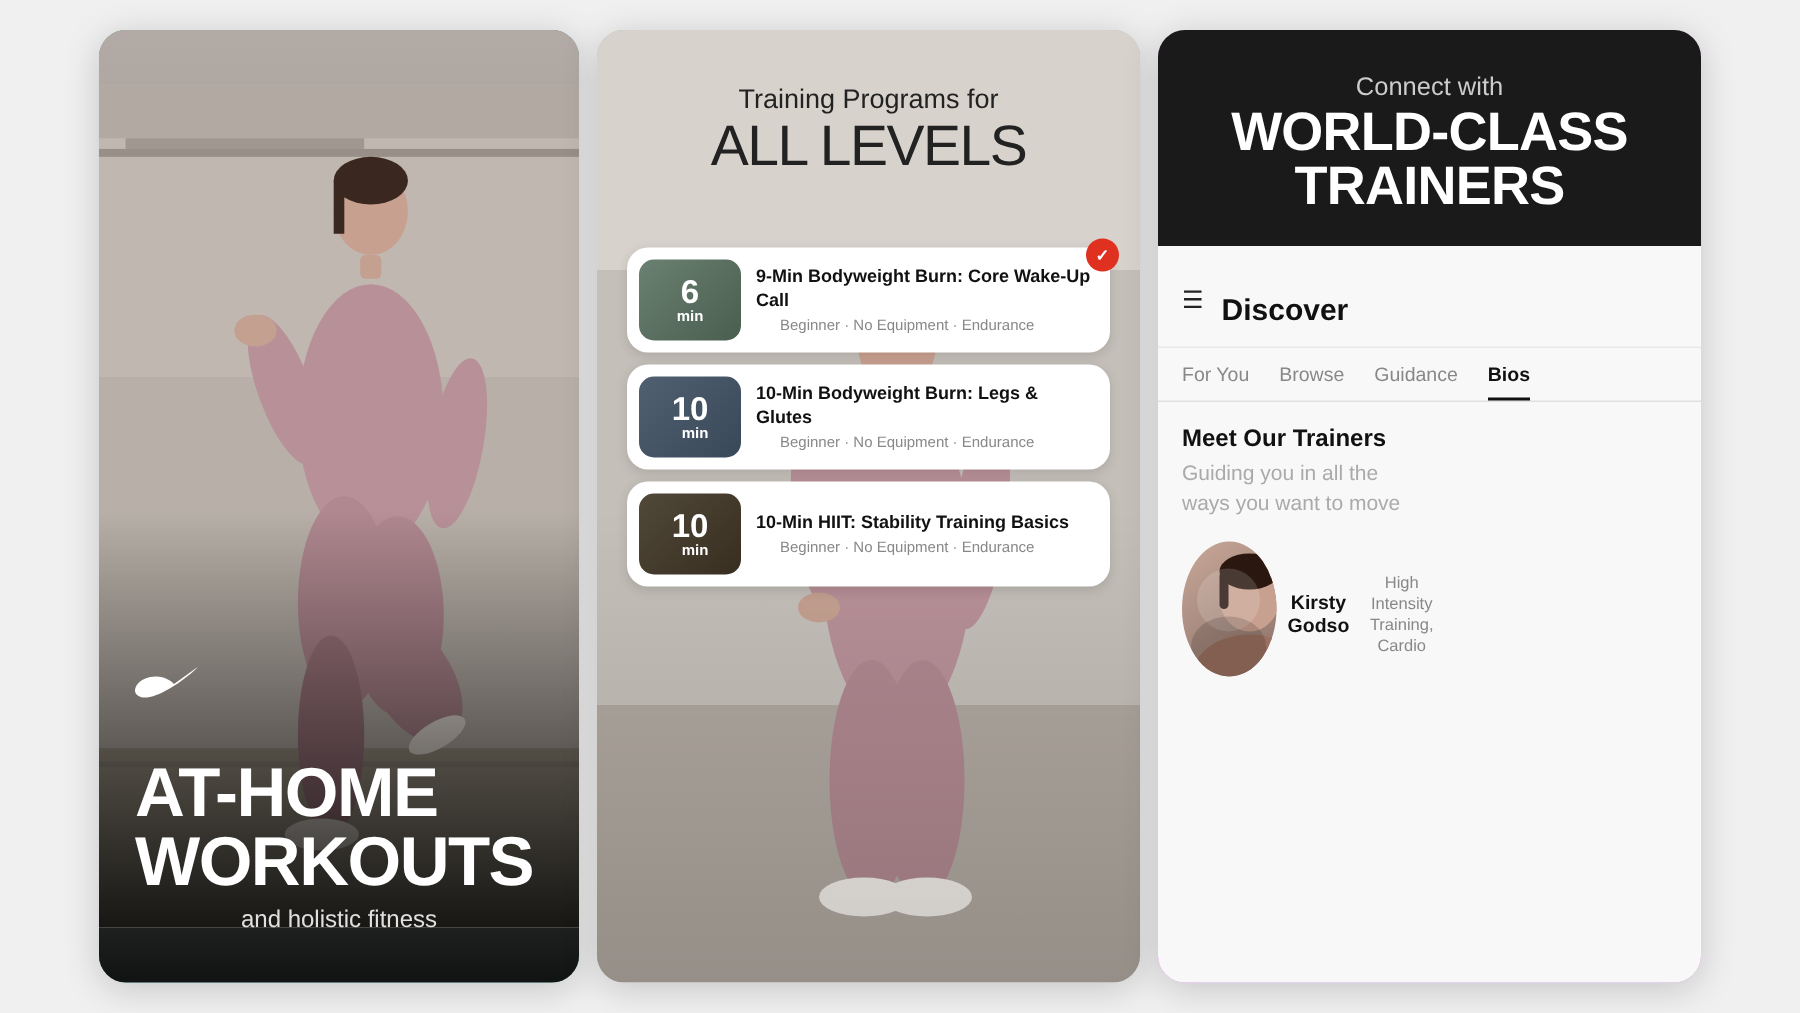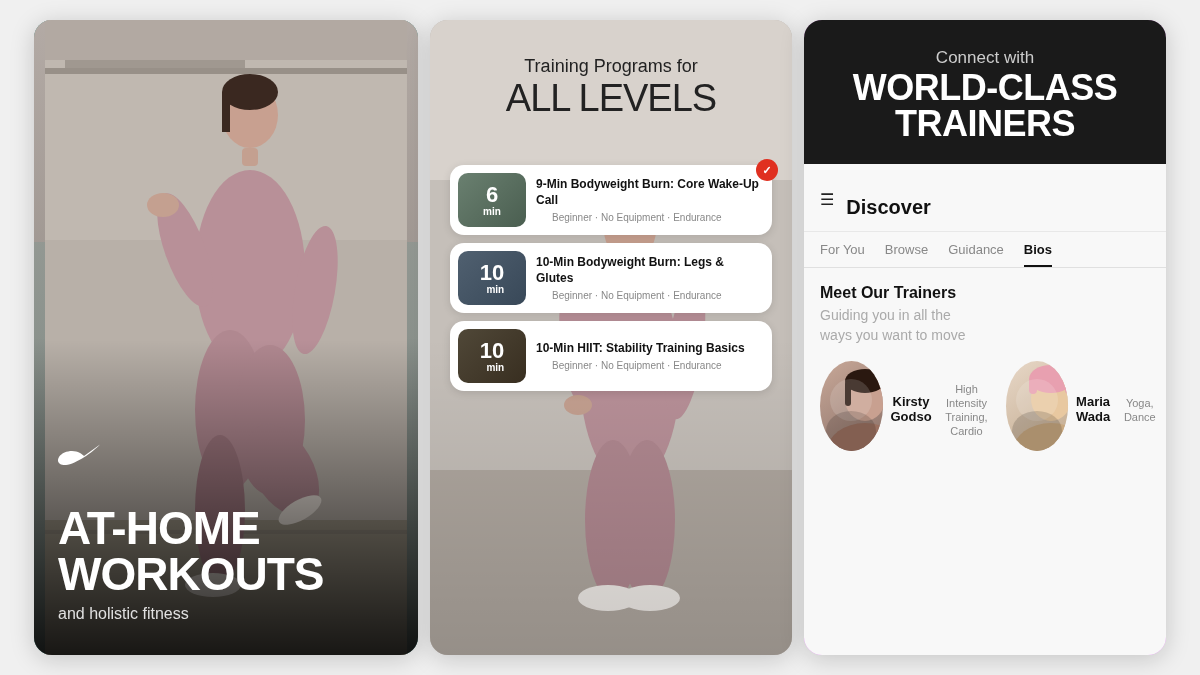--- a/index.html
+++ b/index.html
@@ -18,21 +18,21 @@
     
     .panel {
       border-radius: 18px;
       overflow: hidden;
       position: relative;
       box-shadow: 0 4px 24px rgba(0,0,0,0.18);
     }
 
     
     .panel-1 {
-      width: 384px;
+      width: 320px;
       height: 635px;
       background: #0f766e;
       position: relative;
     }
     .panel-1 .overlay {
       position: absolute;
       bottom: 0; left: 0; right: 0;
       height: 50%;
       background: linear-gradient(to top, rgba(0,0,0,0.85) 0%, transparent 100%);
     }
@@ -55,20 +55,21 @@
       font-weight: 900;
       line-height: 1;
       letter-spacing: -1px;
       text-transform: uppercase;
       margin-bottom: 8px;
     }
     .panel-1 .subtext {
       font-size: 16px;
       font-weight: 400;
       color: #e0e0e0;
+      text-align: center;
     }
 
     
     .panel-2 {
       width: 362px;
       height: 635px;
       background: #c8c8c8;
       position: relative;
     }
     .panel-2 .top-text {
@@ -528,30 +529,16 @@
               <ellipse cx="45" cy="38" rx="20" ry="22" fill="#c8a090"></ellipse>
               <ellipse cx="45" cy="20" rx="20" ry="12" fill="#2a1810"></ellipse>
               <rect x="25" y="20" width="6" height="25" fill="#2a1810" rx="3"></rect>
             </svg>
           </div>
           <div class="trainer-name">Kirsty Godso</div>
           <div class="trainer-specialty" style="white-space:pre-line">High Intensity
 Training, Cardio</div>
         </div>
 
-        <div class="trainer-card">
-          <div class="trainer-avatar avatar-2">
-            <svg width="90" height="90" viewBox="0 0 90 90" xmlns="http://www.w3.org/2000/svg">
-              <ellipse cx="45" cy="90" rx="38" ry="28" fill="#c8a880"></ellipse>
-              <ellipse cx="45" cy="38" rx="20" ry="22" fill="#e8c8a0"></ellipse>
-
-              <ellipse cx="45" cy="18" rx="22" ry="14" fill="#e8a0b0"></ellipse>
-              <rect x="23" y="18" width="8" height="15" fill="#e8a0b0" rx="4"></rect>
-              <rect x="59" y="18" width="8" height="15" fill="#e8a0b0" rx="4"></rect>
-            </svg>
-          </div>
-          <div class="trainer-name">Maria Wada</div>
-          <div class="trainer-specialty" style="white-space:pre-line">Yoga, Dance</div>
-        </div>
       </div>
     </div>
   </div>
 </div>
 
 </body></html>

